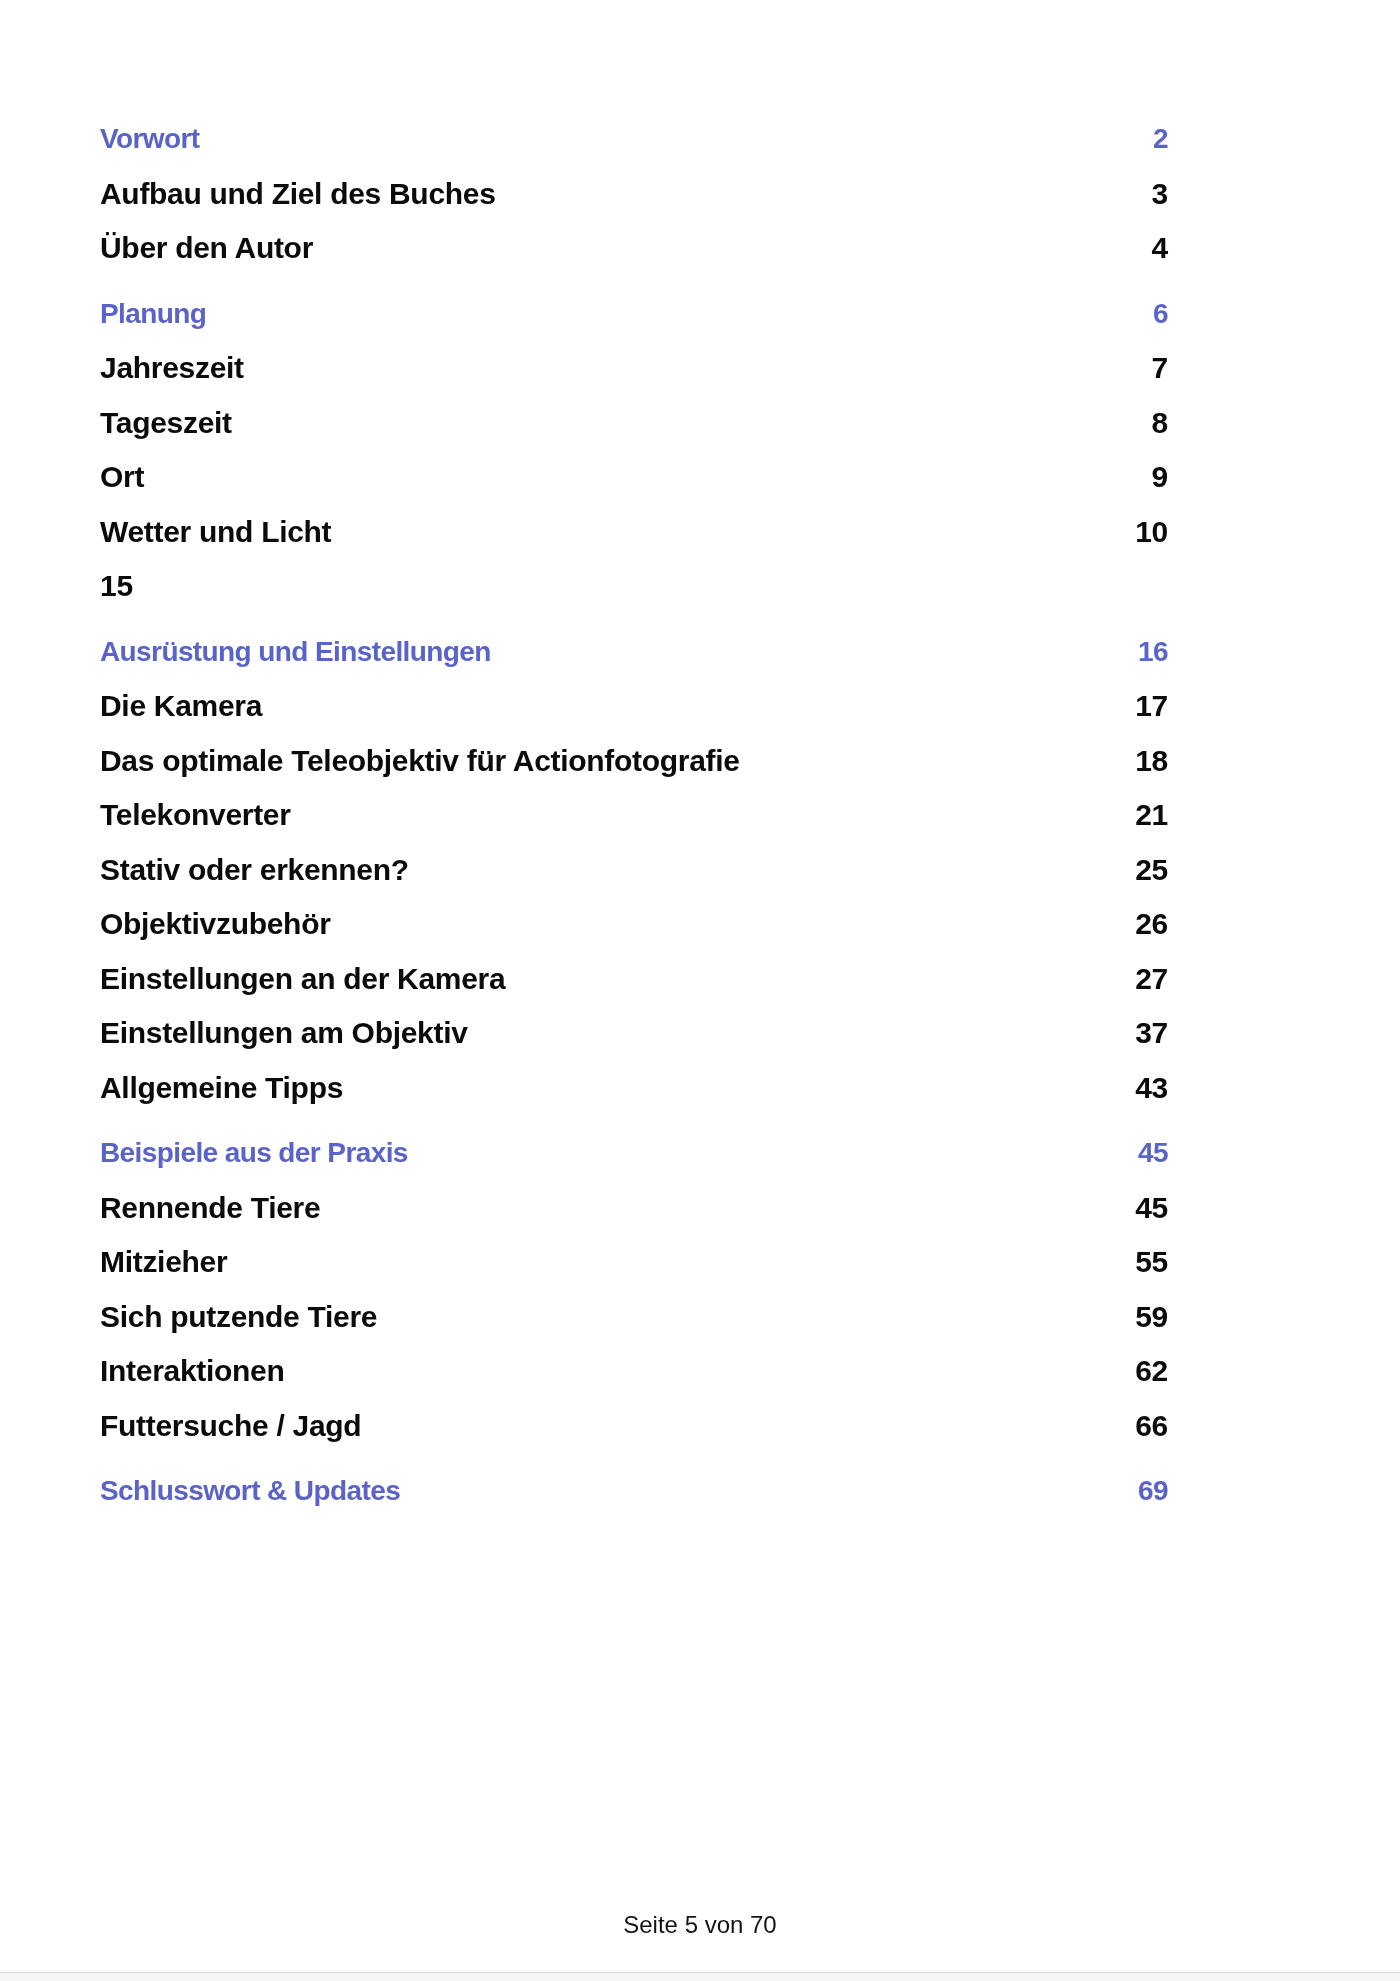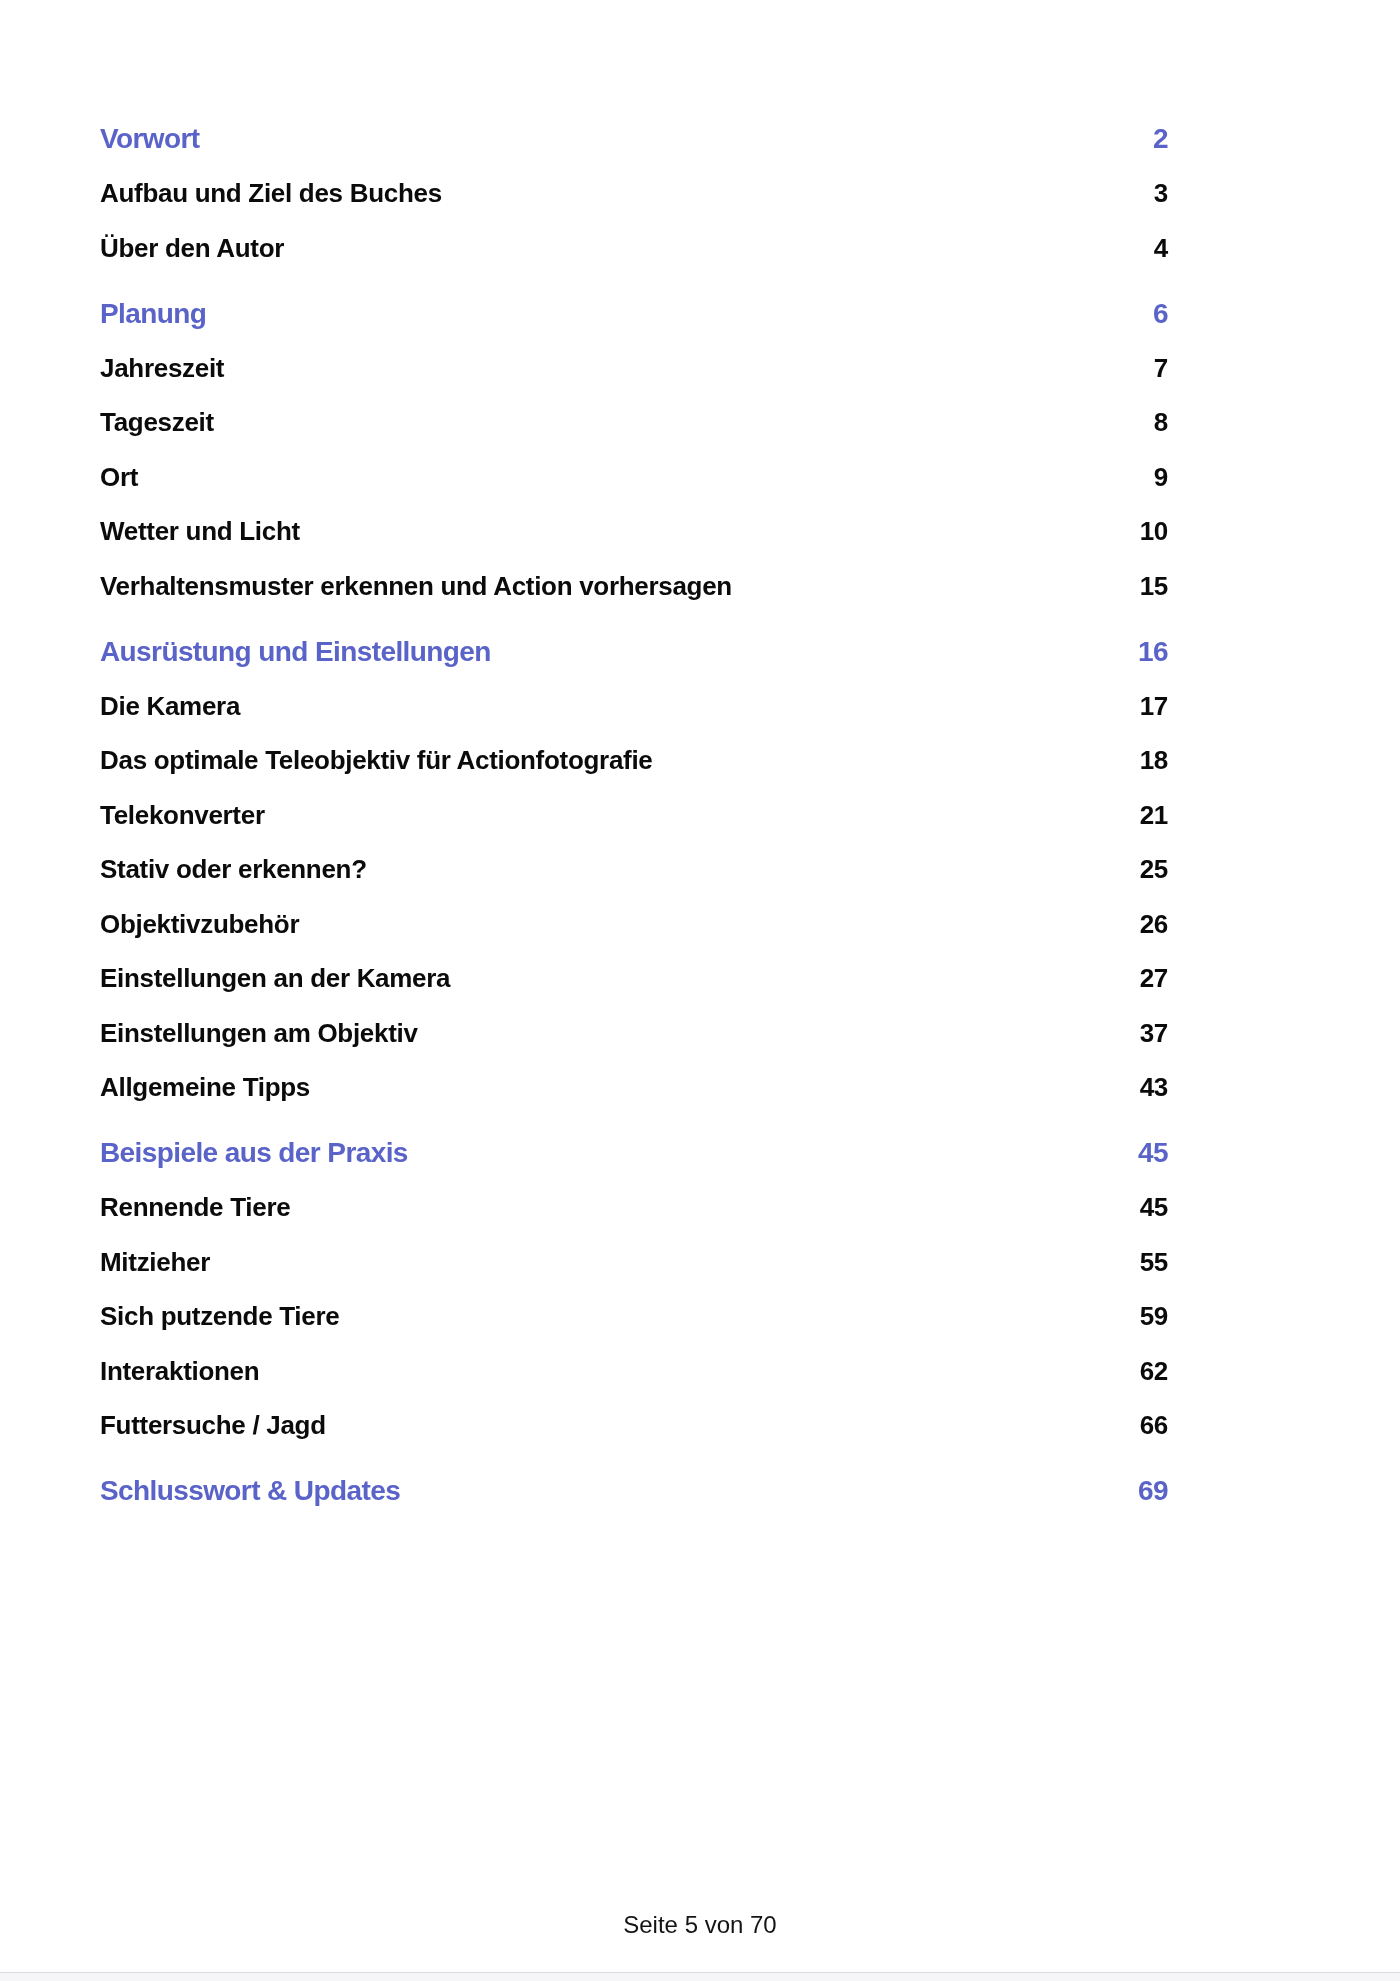--- a/index.html
+++ b/index.html
@@ -37,21 +37,21 @@
   }
   .row.h1{
     margin-top:11px;
     font-size:28px;
     font-weight:700;
     letter-spacing:-0.6px;
     color:var(--accent);
   }
   .row.h1:first-child{margin-top:0;}
   .row.h2{
-    font-size:26px;
+    font-size:30px;
     font-weight:700;
     letter-spacing:-0.3px;
     color:var(--body-text);
   }
   .row .title{flex:0 1 auto;}
   .row .pagenum{flex:0 0 auto;text-align:right;}
   .footer{
     position:absolute;
     left:0;top:1905px;
     width:100%;
@@ -103,21 +103,20 @@
   </div>
       <div class="row h2">
     <span class="title">Ort</span>
     <span class="pagenum">9</span>
   </div>
       <div class="row h2">
     <span class="title">Wetter und Licht</span>
     <span class="pagenum">10</span>
   </div>
       <div class="row h2">
-    <span class="title">Verhaltensmuster erkennen und Action vorhersagen</span>
     <span class="pagenum">15</span>
   </div>
       <div class="row h1">
     <span class="title">Ausrüstung und Einstellungen</span>
     <span class="pagenum">16</span>
   </div>
       <div class="row h2">
     <span class="title">Die Kamera</span>
     <span class="pagenum">17</span>
   </div>

